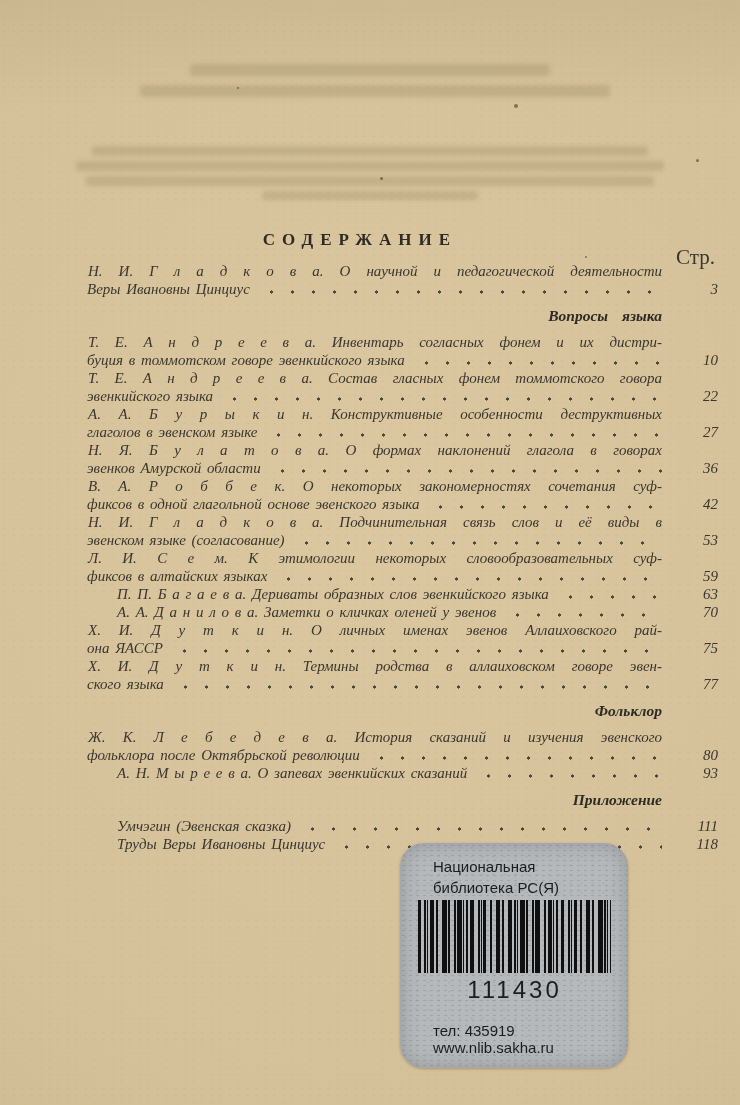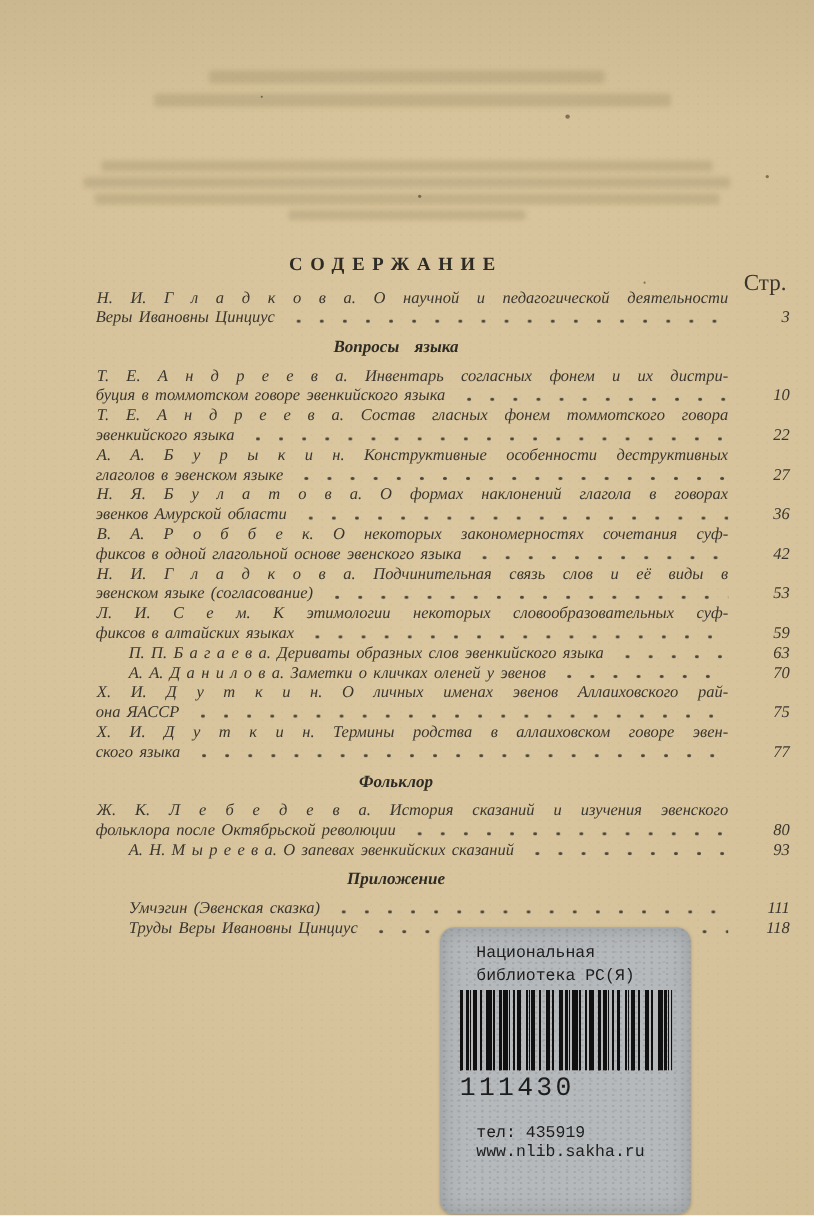--- a/index.html
+++ b/index.html
@@ -38,44 +38,44 @@
   .lt { white-space:nowrap;margin-left:29px; }
   .lt.indent { padding-left:30px; }
   .leader {
     flex:1; min-width:8px; margin:0 10px 0 9px; align-self:stretch;
     background-image: radial-gradient(circle, rgba(58,54,46,.88) 1.4px, rgba(58,54,46,0) 1.8px);
     background-size:21px 6px; background-repeat:repeat-x;
     background-position:2px calc(100% - 3px);
   }
   .pg { width:46px; text-align:right; }
   .section-title {
-    font-weight:bold; text-align:center; word-spacing:10px;
+    font-weight:bold; text-align:right; word-spacing:10px;
     margin:9px 56px 8px 0; color:#2e2b24; font-size:15.5px;
   }
 
   
   .sticker {
-    position:absolute; left:400px; top:843px; width:228px; height:261px;
-    border-radius:13px; background-color:#b6b9bb;
+    position:absolute; left:400px; top:843px; width:228px; height:225px;
+    border-radius:24px; background-color:#b6b9bb;
     background-image: radial-gradient(rgba(125,130,136,.35) 1px, rgba(0,0,0,0) 1.5px),
                       radial-gradient(rgba(160,164,168,.5) 1px, rgba(0,0,0,0) 1.4px);
     background-size:7px 5px, 11px 9px;
     box-shadow: inset 0 0 20px rgba(88,94,100,.38), 0 1px 3px rgba(60,50,30,.30);
-    font-family:Liberation Mono, monospace; color:#1c1c1c;
+    font-family:Liberation Sans, sans-serif; color:#1c1c1c;
   }
   .org { position:absolute; left:33px; top:13px; font-size:15px; line-height:21px; }
   .barcode {
     position:absolute; left:18px; top:57px; width:193px; height:73px;
     background-image:
       repeating-linear-gradient(90deg, #101010 0 2px, rgba(0,0,0,0) 2px 6px),
       repeating-linear-gradient(90deg, #101010 0 1px, rgba(0,0,0,0) 1px 9px),
       repeating-linear-gradient(90deg, #101010 0 3px, rgba(0,0,0,0) 3px 13px);
   }
   .barcode-number {
-    position:absolute; left:18px; top:133px; width:193px; text-align:left;
+    position:absolute; left:18px; top:133px; width:193px; text-align:center;
     font-size:24px; letter-spacing:3px; color:#1d1d1d;
   }
   .phone { position:absolute; left:33px; top:179px; font-size:15px; }
   .web   { position:absolute; left:33px; top:196px; font-size:15px; }
 </style>
 </head>
 <body>
 
 <div class="scan">
 

